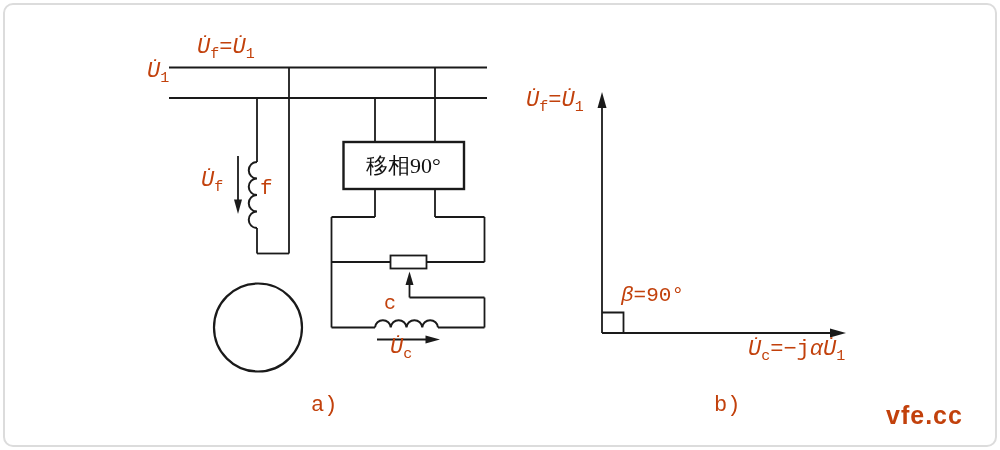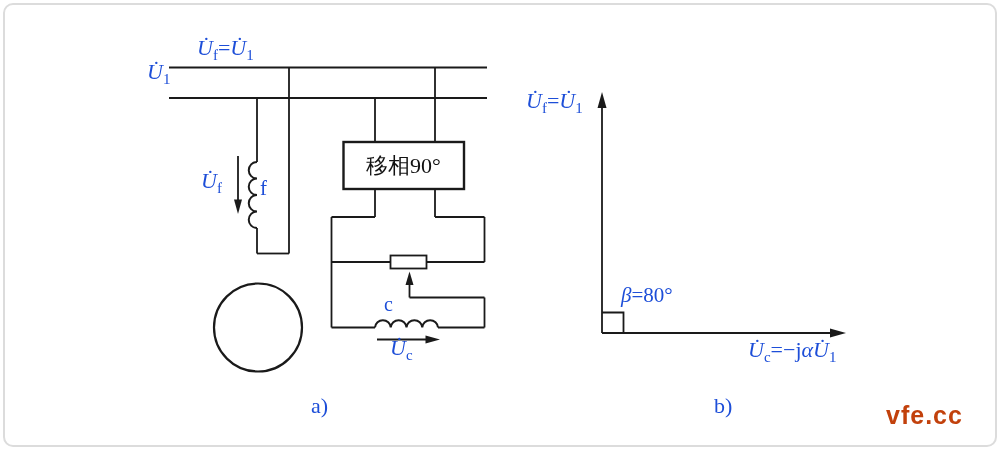--- a/index.html
+++ b/index.html
@@ -1,21 +1,21 @@
 <!DOCTYPE html>
 <html><head>
 <meta charset="utf-8">
 <style>
   html,body{margin:0;padding:0;background:#fff;}
   #stage{position:relative;width:1000px;height:450px;background:#ffffff;overflow:hidden;
          font-family:"Liberation Serif","DejaVu Serif",serif;}
   #frame{position:absolute;left:3px;top:3px;width:990px;height:440px;
          border:2px solid #dcdcdc;border-radius:10px;pointer-events:none;}
   svg{position:absolute;left:0;top:0;}
-  .lbl{position:absolute;white-space:nowrap;color:#1d4ed8;font-size:22px;line-height:1.1;}
+  .lbl{position:absolute;white-space:nowrap;color:#c2410c;font-size:22px;line-height:1.1;font-family:Liberation Mono, monospace;}
   .mvar{font-style:italic;}
   .msub{font-size:15px;font-style:normal;vertical-align:-5px;letter-spacing:0;}
   .mrm{font-style:normal;}
   .caption{font-size:22px;}
   #phase-box-label{position:absolute;left:343px;top:142px;width:121px;height:47px;
         display:flex;align-items:center;justify-content:center;font-size:22px;color:#111;}
   #watermark{position:absolute;left:886px;top:401px;font-family:"Liberation Sans","DejaVu Sans",sans-serif;
         font-weight:700;font-size:25px;color:#c2410c;letter-spacing:1px;}
 </style>
 </head>
@@ -105,21 +105,21 @@
 
   <div class="lbl caption" style="left:311px;top:394px;">
     <span>a)</span>
   </div>
 
   <div class="lbl" style="left:526px;top:89px;">
     <span class="mvar">U̇</span><span class="msub">f</span><span class="mrm">=</span><span class="mvar">U̇</span><span class="msub">1</span>
   </div>
 
   <div class="lbl" style="left:621px;top:284px;font-size:21px;">
-    <span class="mvar">β</span><span class="mrm">=80°</span>
+    <span class="mvar">β</span><span class="mrm">=90°</span>
   </div>
 
   <div class="lbl" style="left:748px;top:338px;text-align:right;">
     <span class="mvar">U̇</span><span class="msub">c</span><span class="mrm">=−j</span><span class="mvar">α</span><span class="mvar">U̇</span><span class="msub">1</span>
   </div>
 
   <div class="lbl caption" style="left:714px;top:394px;">
     <span>b)</span>
   </div>
 

